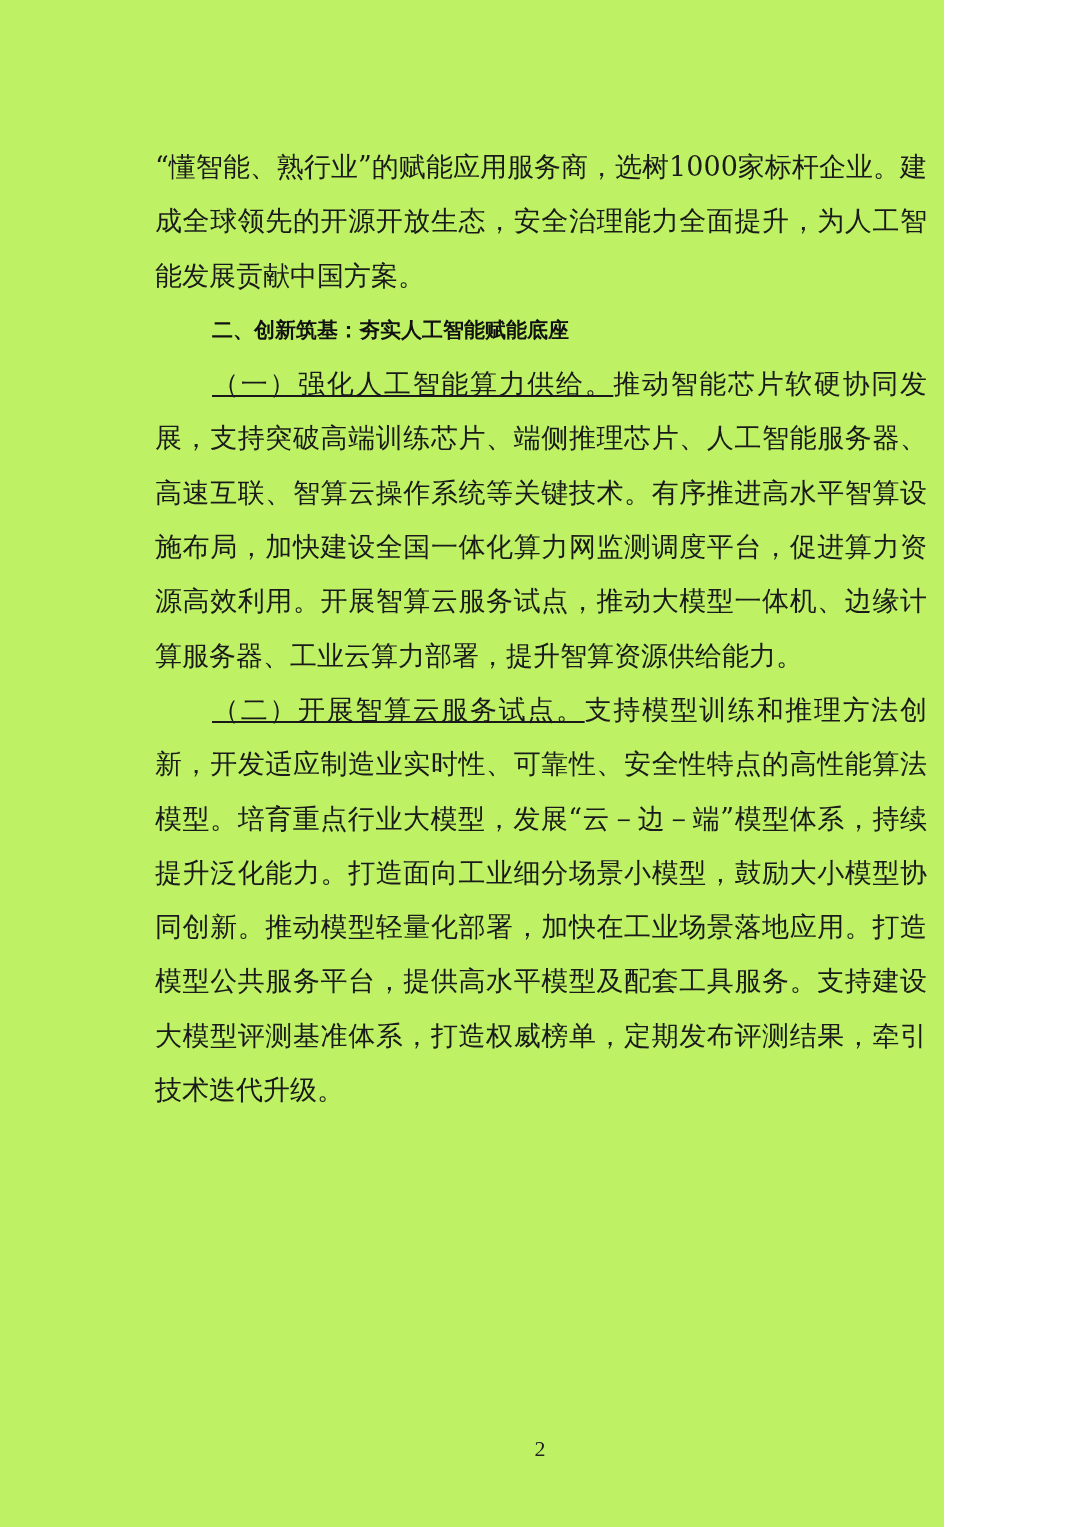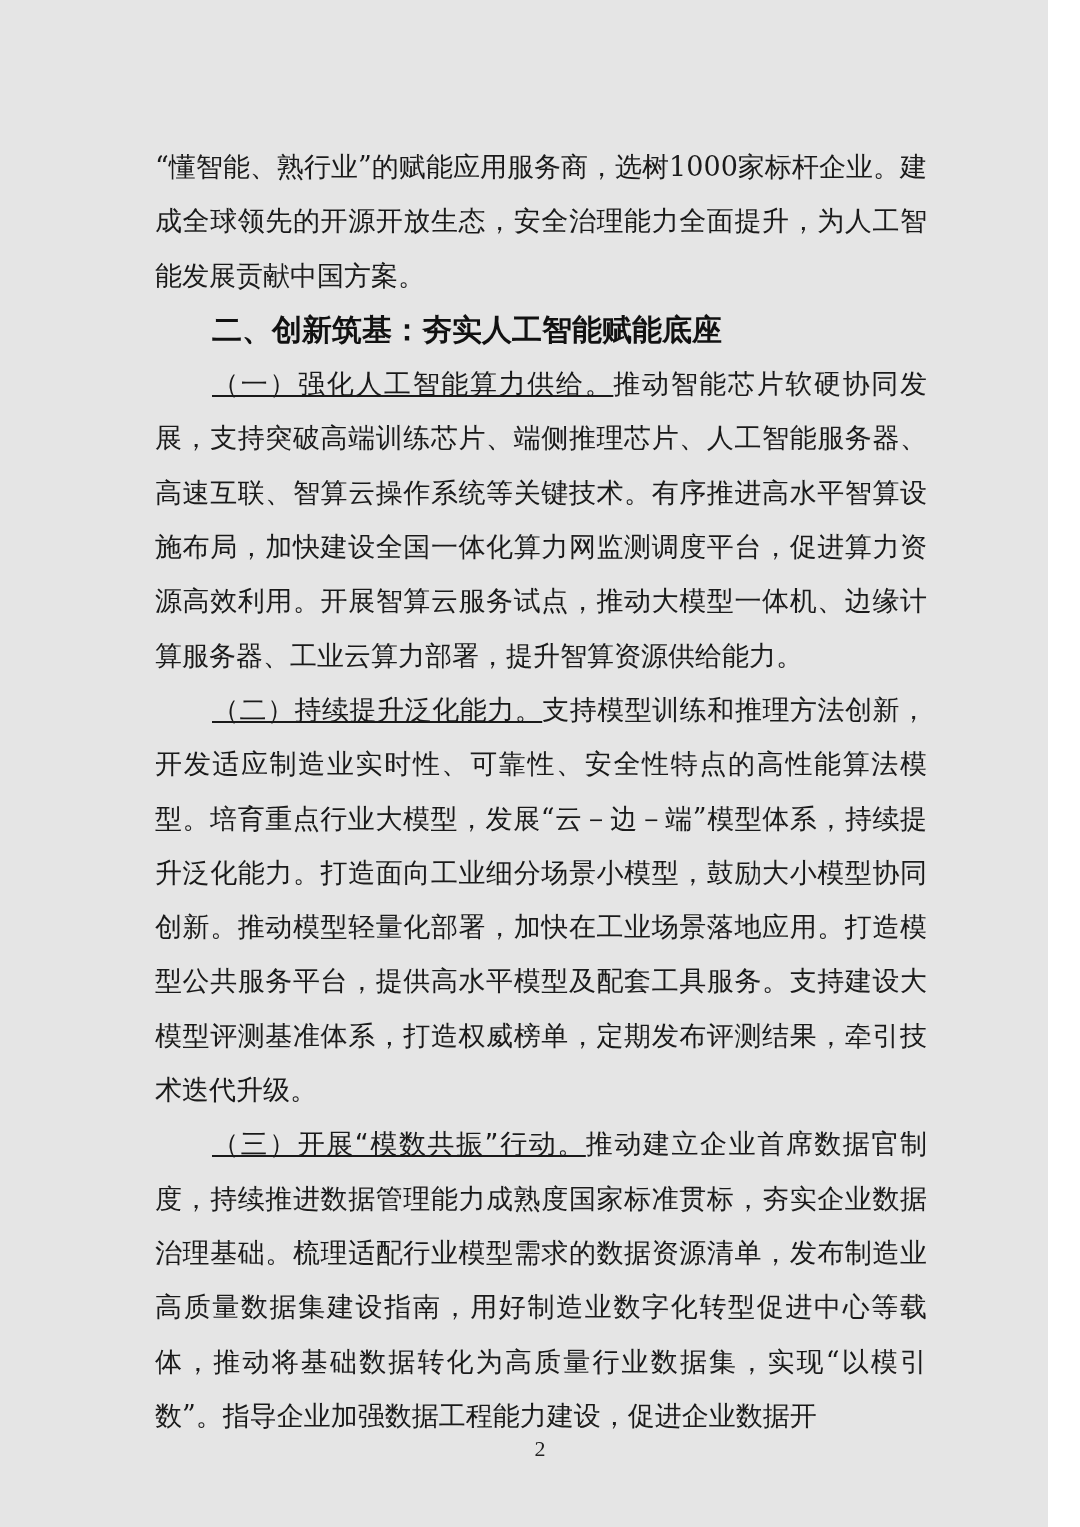--- a/index.html
+++ b/index.html
@@ -1,46 +1,45 @@
 <!DOCTYPE html>
 <html><head>
   <meta charset="utf-8">
   <style>
     html, body { margin: 0; padding: 0; background: #ffffff; }
     body { width: 1080px; height: 1527px; position: relative; overflow: hidden; }
-    .page { position: absolute; left: 0; top: 0; width: 1048px; height: 1527px; background: #e5e5e5; }
+    .page { position: absolute; left: 0; top: 0; width: 944px; height: 1527px; background: #bef264; }
     .body-text {
       position: absolute; left: 155px; top: 140px; width: 772px;
       font-family: "DejaVu Serif", "Liberation Serif", serif;
       font-size: 27px; line-height: 54.3px; color: #1a1a1a;
       text-align: justify; text-justify: inter-character;
     }
     .para { margin: 0; text-indent: 0; }
     .para.indent { text-indent: 57px; }
     .heading {
       margin: 0; text-indent: 57px;
       font-family: "DejaVu Sans", "Liberation Sans", sans-serif;
-      font-weight: bold; font-size: 30px; color: #111111;
+      font-weight: bold; font-size: 21px; color: #111111;
     }
     .lead { font-family: "DejaVu Sans", "Liberation Sans", sans-serif; font-weight: normal; text-decoration: underline; }
     .page-number {
       position: absolute; left: 0; width: 1080px; top: 1436px; text-align: center;
       font-family: "Liberation Serif", "DejaVu Serif", serif; font-size: 22px; color: #222222;
     }
   </style>
 </head>
 <body>
 
 <div class="page">
   <div class="body-text">
     <p class="para">“懂智能、熟行业”的赋能应用服务商，选树1000家标杆企业。建成全球领先的开源开放生态，安全治理能力全面提升，为人工智能发展贡献中国方案。</p>
 
     <p class="heading">二、创新筑基：夯实人工智能赋能底座</p>
 
     <p class="para indent"><span class="lead">（一）强化人工智能算力供给。</span><span>推动智能芯片软硬协同发展，支持突破高端训练芯片、端侧推理芯片、人工智能服务器、高速互联、智算云操作系统等关键技术。有序推进高水平智算设施布局，加快建设全国一体化算力网监测调度平台，促进算力资源高效利用。开展智算云服务试点，推动大模型一体机、边缘计算服务器、工业云算力部署，提升智算资源供给能力。</span></p>
 
-    <p class="para indent"><span class="lead">（二）持续提升泛化能力。</span><span>支持模型训练和推理方法创新，开发适应制造业实时性、可靠性、安全性特点的高性能算法模型。培育重点行业大模型，发展“云－边－端”模型体系，持续提升泛化能力。打造面向工业细分场景小模型，鼓励大小模型协同创新。推动模型轻量化部署，加快在工业场景落地应用。打造模型公共服务平台，提供高水平模型及配套工具服务。支持建设大模型评测基准体系，打造权威榜单，定期发布评测结果，牵引技术迭代升级。</span></p>
+    <p class="para indent"><span class="lead">（二）开展智算云服务试点。</span><span>支持模型训练和推理方法创新，开发适应制造业实时性、可靠性、安全性特点的高性能算法模型。培育重点行业大模型，发展“云－边－端”模型体系，持续提升泛化能力。打造面向工业细分场景小模型，鼓励大小模型协同创新。推动模型轻量化部署，加快在工业场景落地应用。打造模型公共服务平台，提供高水平模型及配套工具服务。支持建设大模型评测基准体系，打造权威榜单，定期发布评测结果，牵引技术迭代升级。</span></p>
 
-    <p class="para indent"><span class="lead">（三）开展“模数共振”行动。</span><span>推动建立企业首席数据官制度，持续推进数据管理能力成熟度国家标准贯标，夯实企业数据治理基础。梳理适配行业模型需求的数据资源清单，发布制造业高质量数据集建设指南，用好制造业数字化转型促进中心等载体，推动将基础数据转化为高质量行业数据集，实现“以模引数”。指导企业加强数据工程能力建设，促进企业数据开</span></p>
   </div>
 
   <div class="page-number">2</div>
 </div>
 
 </body></html>

